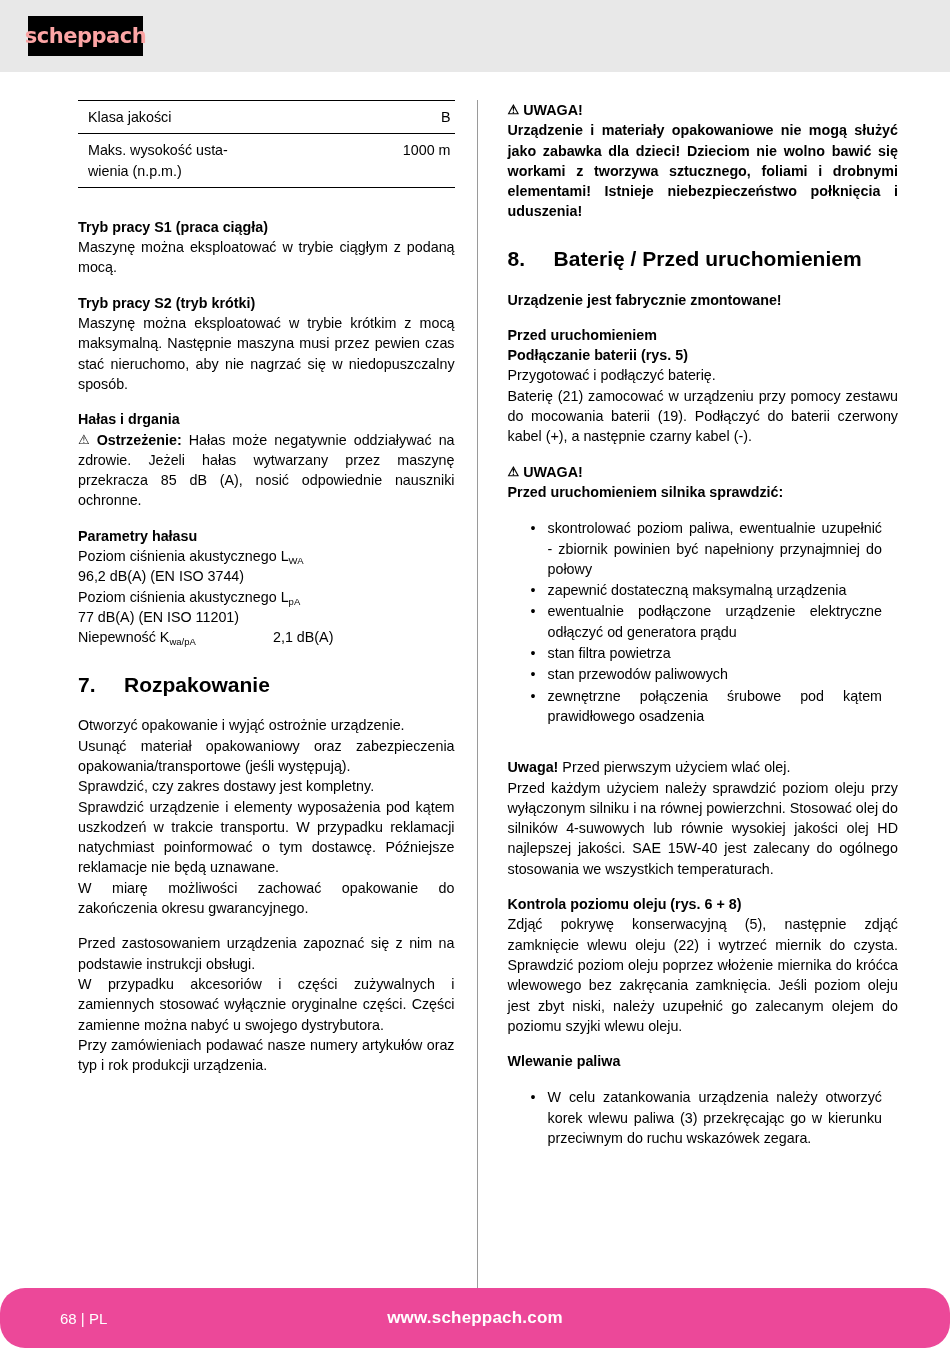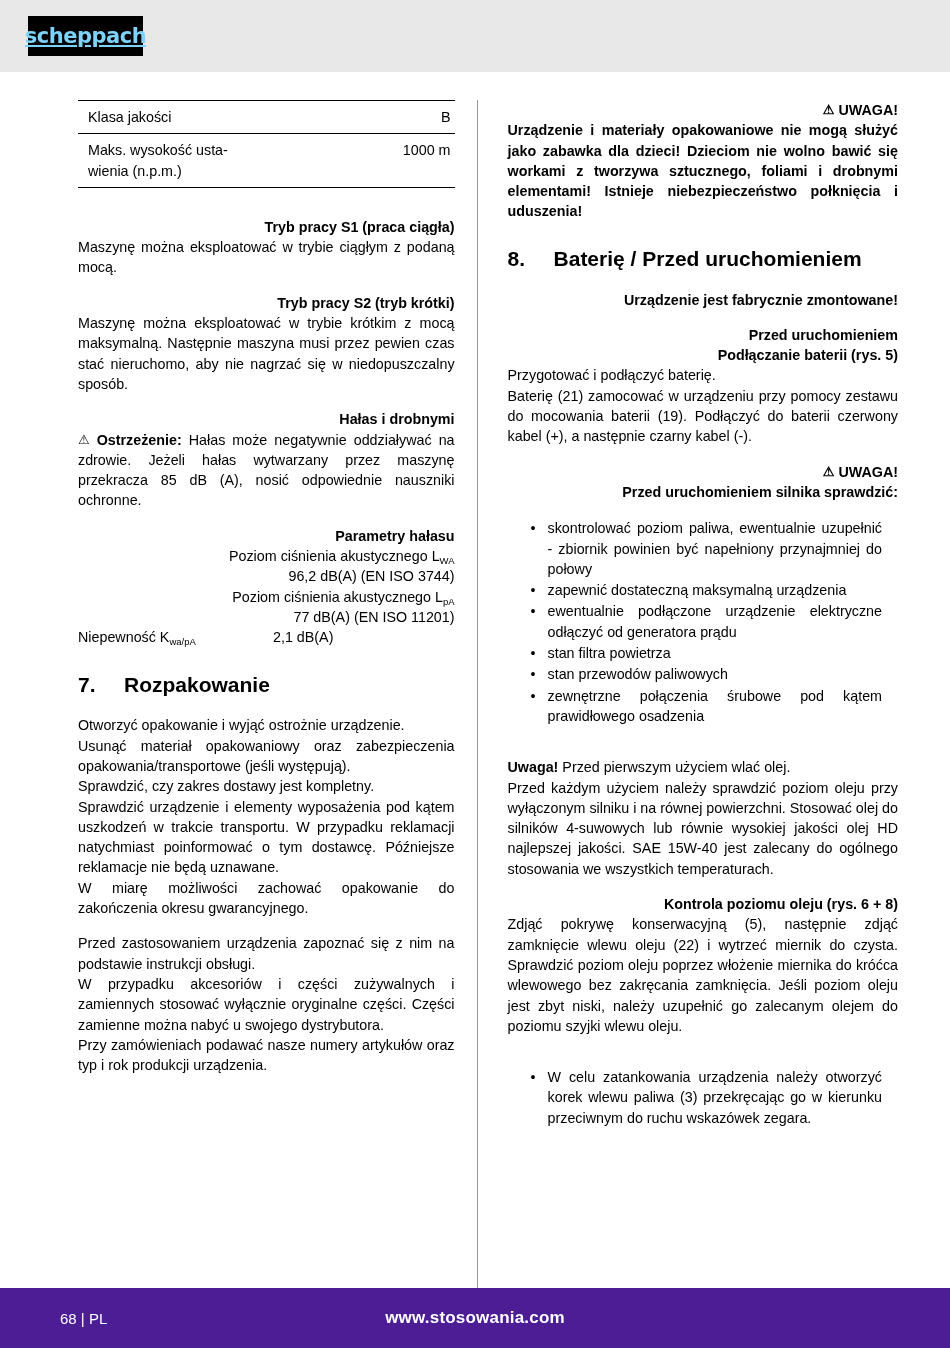--- a/index.html
+++ b/index.html
@@ -29,22 +29,21 @@
     color: #ffffff;
     display: flex;
     align-items: center;
     justify-content: center;
   }
   .logo-text {
     font-family: "DejaVu Sans", sans-serif;
     font-weight: bold;
     font-size: 21px;
     letter-spacing: -0.5px;
-    color: #7dd3fc;
-    text-decoration: underline;
+    color: #fca5a5;
   }
 
   
   .page {
     position: absolute;
     top: 72px;
     left: 0;
     right: 0;
     bottom: 60px;
     padding: 28px 52px 0 78px;
@@ -88,21 +87,21 @@
   }
 
   
   p {
     margin: 0 0 0 0;
     text-align: justify;
   }
   .para { margin-bottom: 0; }
   .gap { height: 15px; }
   b, .bold { font-weight: bold; }
-  .nojust { text-align: right; }
+  .nojust { text-align: left; }
 
   h2.section {
     font-size: 21px;
     font-weight: bold;
     margin: 22px 0 16px 0;
     display: flex;
     align-items: baseline;
   }
   h2.section .num { width: 46px; display: inline-block; }
 
@@ -141,24 +140,25 @@
   .noise-row {
     display: flex;
   }
   .noise-row .lab { width: 195px; }
 
   
   .footer {
     position: absolute;
     left: 0; right: 0; bottom: 0;
     height: 60px;
-    background: #4c1d95;
+    background: #ec4899;
     color: #ffffff;
     display: flex;
     align-items: center;
+    border-radius: 25px;
   }
   .footer .pagenum {
     position: absolute;
     left: 60px;
     font-size: 15px;
   }
   .footer .url {
     width: 100%;
     text-align: center;
     font-weight: bold;
@@ -197,21 +197,21 @@
 
       <div class="gap"></div>
       <p class="bold nojust">Tryb pracy S1 (praca ciągła)</p>
       <p class="para">Maszynę można eksploatować w trybie ciągłym z podaną mocą.</p>
 
       <div class="gap"></div>
       <p class="bold nojust">Tryb pracy S2 (tryb krótki)</p>
       <p class="para">Maszynę można eksploatować w trybie krótkim z mocą maksymalną. Następnie maszyna musi przez pewien czas stać nieruchomo, aby nie nagrzać się w niedopuszczalny sposób.</p>
 
       <div class="gap"></div>
-      <p class="bold nojust">Hałas i drobnymi</p>
+      <p class="bold nojust">Hałas i drgania</p>
       <p class="para"><span class="warn-icon">⚠</span> <b>Ostrzeżenie:</b><span> Hałas może negatywnie oddziaływać na zdrowie. Jeżeli hałas wytwarzany przez maszynę przekracza 85 dB (A), nosić odpowiednie nauszniki ochronne.</span></p>
 
       <div class="gap"></div>
       <p class="bold nojust">Parametry hałasu</p>
       <p class="nojust"><span>Poziom ciśnienia akustycznego L</span><sub class="small">WA</sub></p>
       <p class="nojust">96,2 dB(A) (EN ISO 3744)</p>
       <p class="nojust"><span>Poziom ciśnienia akustycznego L</span><sub class="small">pA</sub></p>
       <p class="nojust">77 dB(A) (EN ISO 11201)</p>
       <div class="noise-row">
         <span class="lab"><span>Niepewność K</span><sub class="small">wa/pA</sub></span>
@@ -269,23 +269,24 @@
 
       <div class="gap"></div>
       <p class="para" style="white-space:pre-line"><b>Uwaga!</b><span> Przed pierwszym użyciem wlać olej.
 Przed każdym użyciem należy sprawdzić poziom oleju przy wyłączonym silniku i na równej powierzchni. Stosować olej do silników 4-suwowych lub równie wysokiej jakości olej HD najlepszej jakości. SAE 15W-40 jest zalecany do ogólnego stosowania we wszystkich temperaturach.</span></p>
 
       <div class="gap"></div>
       <p class="bold nojust">Kontrola poziomu oleju (rys. 6 + 8)</p>
       <p class="para">Zdjąć pokrywę konserwacyjną (5), następnie zdjąć zamknięcie wlewu oleju (22) i wytrzeć miernik do czysta. Sprawdzić poziom oleju poprzez włożenie miernika do króćca wlewowego bez zakręcania zamknięcia. Jeśli poziom oleju jest zbyt niski, należy uzupełnić go zalecanym olejem do poziomu szyjki wlewu oleju.</p>
 
       <div class="gap"></div>
+      <p class="bold nojust">Wlewanie paliwa</p>
       <ul class="bullets">
         <li>W celu zatankowania urządzenia należy otworzyć korek wlewu paliwa (3) przekręcając go w kierunku przeciwnym do ruchu wskazówek zegara.</li>
       </ul>
     </div>
   </div>
 </div>
 
 <div class="footer">
   <span class="pagenum">68 | PL</span>
-  <span class="url">www.stosowania.com</span>
+  <span class="url">www.scheppach.com</span>
 </div>
 
 </body></html>

